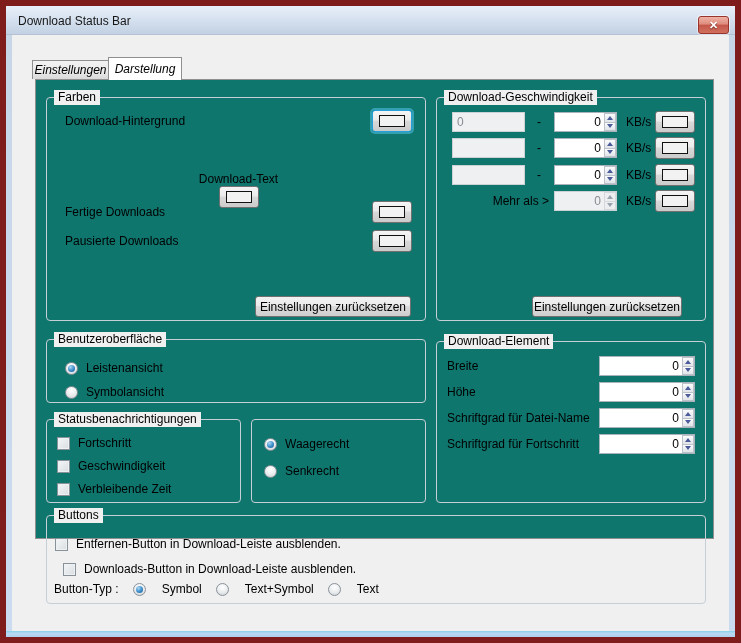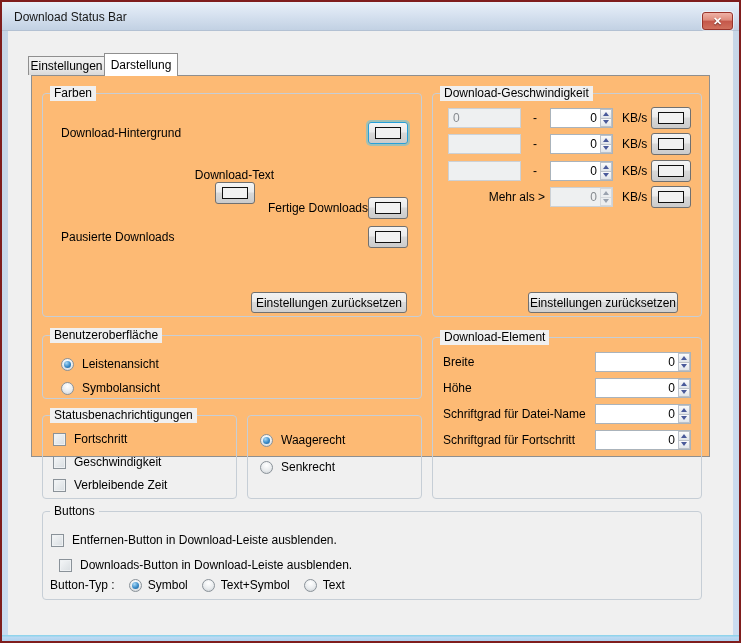--- a/index.html
+++ b/index.html
@@ -5,21 +5,21 @@
   * { box-sizing: border-box; margin: 0; padding: 0; }
   html, body { width: 741px; height: 643px; overflow: hidden; }
   body {
     font-family: "Liberation Sans", sans-serif;
     font-size: 12px;
     color: #000;
     background: #fff;
   }
   .window {
     position: relative; width: 741px; height: 643px;
-    border: 2px solid #7f1d1d; background: #f0f0f0;
+    border: 6px solid #7f1d1d; background: #f0f0f0;
   }
   .titlebar {
     position: absolute; left: 0; top: 0; right: 0; height: 29px;
     background: linear-gradient(180deg, #e9f0f9 0%, #d7e2f0 45%, #c2d1e3 100%);
     border-bottom: 1px solid #b3c1d3;
   }
   .title-text { position: absolute; left: 12px; top: 8px; color: #161616; }
   .close-btn {
     position: absolute; top: 10px; right: 6px; width: 31px; height: 18px;
     border: 1px solid #99342b; border-radius: 3px;
@@ -34,33 +34,33 @@
   }
   .frame-l { left: 0; } .frame-r { right: 0; }
   .frame-b {
     position: absolute; left: 0; right: 0; bottom: 0; height: 6px;
     background: linear-gradient(180deg, #85d3ea 0%, #bad9f2 40%, #aed2ef 100%);
   }
   .client { position: absolute; left: 6px; right: 6px; top: 29px; bottom: 6px; background: #f0f0f0; }
 
   .tab {
     position: absolute; border: 1px solid #8f8f8f; border-bottom: none;
-    display: flex; align-items: center; justify-content: center; cursor: pointer;
+    display: flex; align-items: center; justify-content: center; cursor: pointer; font-style: italic;
   }
   .tab.inactive {
     left: 20px; top: 25px; width: 77px; height: 19px; z-index: 1;
     background: linear-gradient(180deg, #f2f2f2 0%, #eaeaea 60%, #d9d9d9 100%);
   }
   .tab.active {
     left: 96px; top: 22px; width: 74px; height: 23px; z-index: 3;
     background: #fff;
   }
   .tabpage {
-    position: absolute; left: 23px; top: 44px; width: 679px; height: 382px;
-    border: 1px solid #8f8f8f; background: #fdba74; z-index: 2;
+    position: absolute; left: 23px; top: 44px; width: 679px; height: 460px;
+    border: 1px solid #8f8f8f; background: #0f766e; z-index: 2;
   }
 
   .grp { position: absolute; border: 1px solid #c6ced6; border-radius: 4px; }
   .gt { position: absolute; top: -8px; left: 7px; background: #f0f0f0; padding: 0 4px; line-height: 15px; white-space: nowrap; }
 
   
   .frow { position: absolute; left: 18px; right: 13px; height: 22px; display: flex; align-items: center; justify-content: space-between; }
   .color-btn {
     width: 40px; height: 22px; border: 1px solid #707070; border-radius: 3px;
     background: linear-gradient(180deg, #f5f5f5 0%, #ebebeb 45%, #d9d9d9 50%, #cbcbcb 100%);
@@ -114,21 +114,21 @@
     background: radial-gradient(circle at 35% 30%, #a9d9f6 0%, #3a8bc8 55%, #1b5a8e 100%);
   }
   .check {
     width: 13px; height: 13px; border: 1px solid #8a9299; flex: none; cursor: pointer;
     background: linear-gradient(135deg, #f5f7f8 0%, #d8dde1 100%);
     box-shadow: inset 0 0 0 1px #eef1f3;
   }
   .opt { position: absolute; display: flex; align-items: center; gap: 8px; height: 14px; white-space: nowrap; }
   .typ-row { position: absolute; left: 7px; top: 66px; height: 14px; display: flex; align-items: center; white-space: nowrap; }
   .typ-row .radio { margin-left: 14px; }
-  .typ-row .tlbl { margin-left: 6px; }
+  .typ-row .tlbl { margin-left: 16px; }
 </style>
 </head>
 <body>
 
 <div class="window">
   <div class="titlebar">
     <span class="title-text">Download Status Bar</span>
     <div class="close-btn">
       <span>✕</span>
     </div>
@@ -143,33 +143,33 @@
       <span>Einstellungen</span>
     </div>
     <div class="tab active">
       <span>Darstellung</span>
     </div>
 
     <div class="tabpage">
 
       <div class="grp" style="left:10px; top:17px; width:380px; height:224px;">
         <span class="gt">Farben</span>
-        <div class="frow" style="top:28px;gap:16px;">
+        <div class="frow" style="top:12px;gap:16px;">
           <span>Download-Hintergrund</span>
           <div class="color-btn focused">
               <span class="swatch"></span>
             </div>
         </div>
         <div class="frow" style="top:74px;flex-direction:column;">
           <span>Download-Text</span>
           <div class="color-btn">
               <span class="swatch"></span>
             </div>
         </div>
-        <div class="frow" style="top:103px;justify-content:flex-end;">
+        <div class="frow" style="top:103px;">
           <span>Fertige Downloads</span>
           <div class="color-btn">
               <span class="swatch"></span>
             </div>
         </div>
         <div class="frow" style="top:132px;">
           <span>Pausierte Downloads</span>
           <div class="color-btn">
               <span class="swatch"></span>
             </div>

